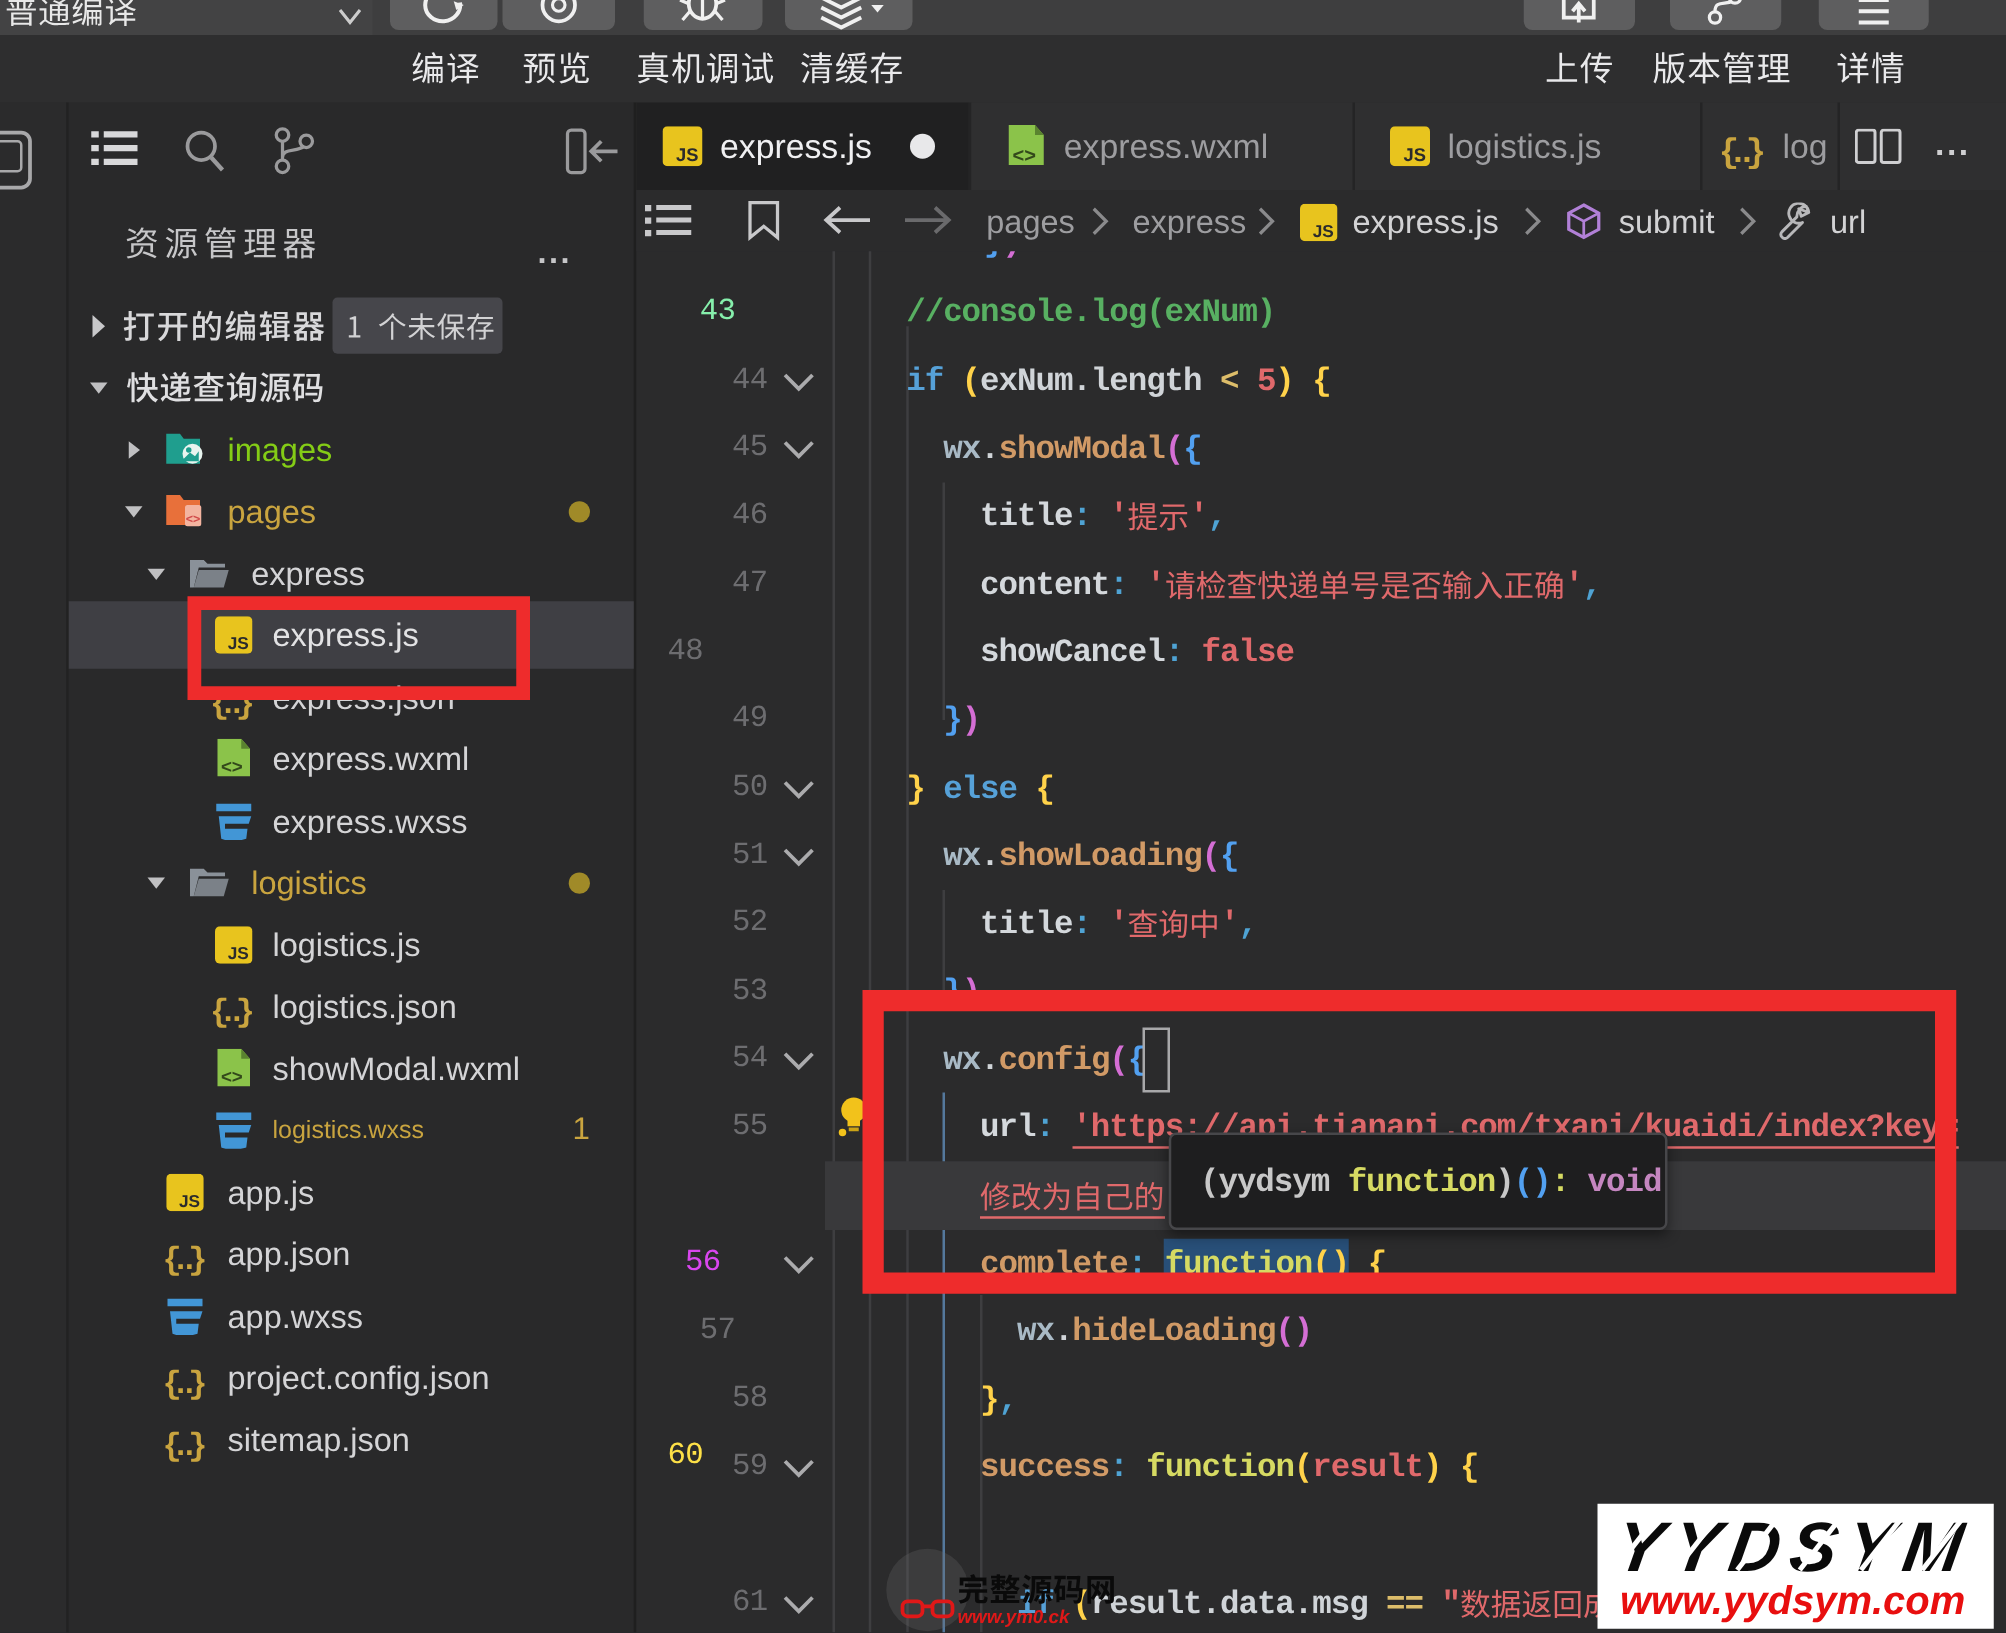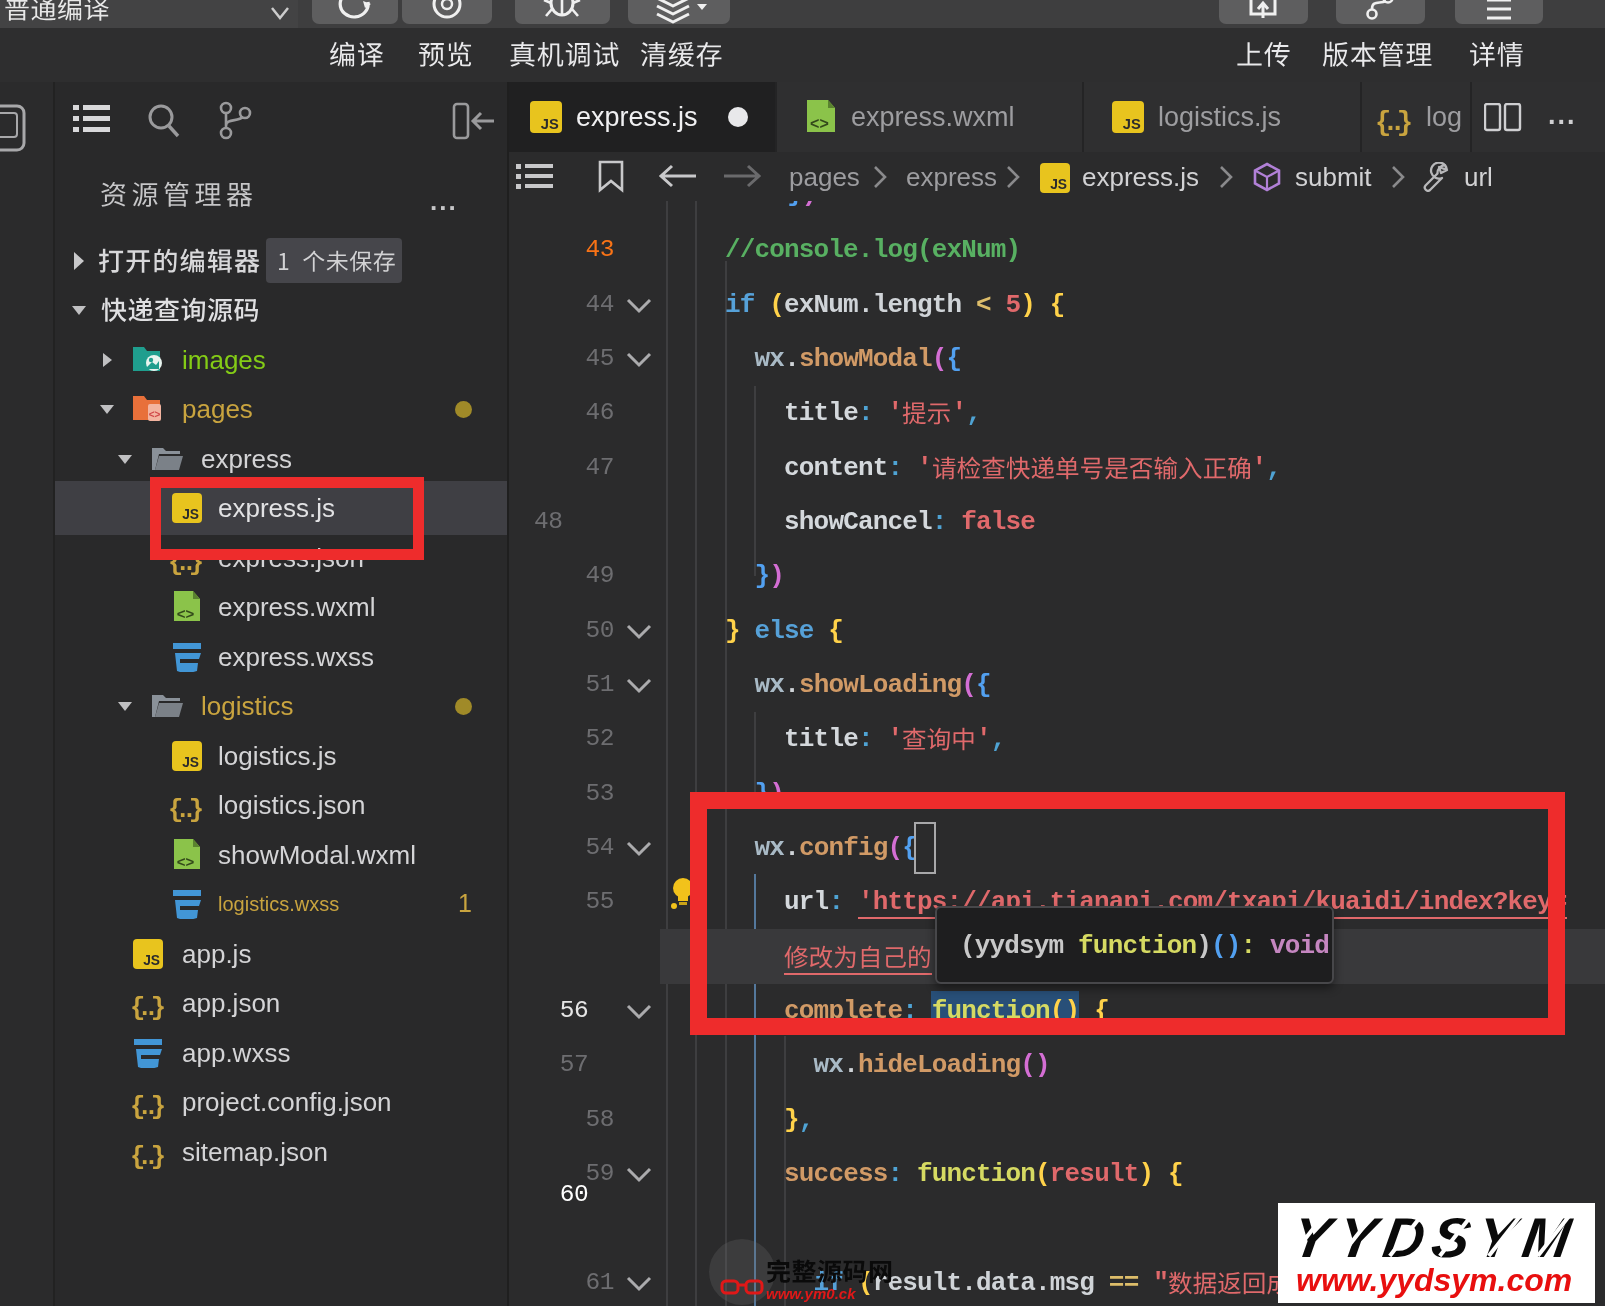--- a/index.html
+++ b/index.html
@@ -361,38 +361,38 @@
 <div class="s" style="position:absolute;left:1464px;top:160px;width:200px;height:34px;line-height:34px;color:#d2d2d4;font-size:26px">url</div>
 <div style="position:absolute;left:666px;top:201px;width:1.5px;height:1105px;background:#3e3e40"></div>
 <div style="position:absolute;left:695px;top:201px;width:1.5px;height:1105px;background:#3e3e40"></div>
 <div style="position:absolute;left:725px;top:261px;width:1.5px;height:1045px;background:#3e3e40"></div>
 <div style="position:absolute;left:754px;top:874px;width:2px;height:432px;background:#54789c"></div>
 <div style="position:absolute;left:784px;top:1036px;width:1.5px;height:270px;background:#3e3e40"></div>
 <div style="position:absolute;left:754px;top:386px;width:1.5px;height:190px;background:#3e3e40"></div>
 <div style="position:absolute;left:754px;top:712px;width:1.5px;height:80px;background:#3e3e40"></div>
 <div style="position:absolute;left:660px;top:929px;width:945px;height:55px;background:#39393b"></div>
 <div style="position:absolute;left:931px;top:990.9px;width:147.6px;height:40px;background:#284f78"></div>
-<div class="g" style="position:absolute;left:534px;top:233.3px;width:80px;height:34px;line-height:34px;text-align:right;color:#f97316">43</div>
+<div class="g" style="position:absolute;left:534px;top:233.3px;width:80px;height:34px;line-height:34px;text-align:center;color:#86efac">43</div>
 <div class="g" style="position:absolute;left:534px;top:287.6px;width:80px;height:34px;line-height:34px;text-align:right;color:#6d6d70">44</div>
 <div class="g" style="position:absolute;left:534px;top:342.0px;width:80px;height:34px;line-height:34px;text-align:right;color:#6d6d70">45</div>
 <div class="g" style="position:absolute;left:534px;top:396.3px;width:80px;height:34px;line-height:34px;text-align:right;color:#6d6d70">46</div>
 <div class="g" style="position:absolute;left:534px;top:450.6px;width:80px;height:34px;line-height:34px;text-align:right;color:#6d6d70">47</div>
 <div class="g" style="position:absolute;left:534px;top:505.0px;width:80px;height:34px;line-height:34px;text-align:left;color:#6d6d70">48</div>
 <div class="g" style="position:absolute;left:534px;top:559.3px;width:80px;height:34px;line-height:34px;text-align:right;color:#6d6d70">49</div>
 <div class="g" style="position:absolute;left:534px;top:613.6px;width:80px;height:34px;line-height:34px;text-align:right;color:#6d6d70">50</div>
 <div class="g" style="position:absolute;left:534px;top:667.9px;width:80px;height:34px;line-height:34px;text-align:right;color:#6d6d70">51</div>
 <div class="g" style="position:absolute;left:534px;top:722.3px;width:80px;height:34px;line-height:34px;text-align:right;color:#6d6d70">52</div>
 <div class="g" style="position:absolute;left:534px;top:776.6px;width:80px;height:34px;line-height:34px;text-align:right;color:#6d6d70">53</div>
 <div class="g" style="position:absolute;left:534px;top:830.9px;width:80px;height:34px;line-height:34px;text-align:right;color:#6d6d70">54</div>
 <div class="g" style="position:absolute;left:534px;top:885.3px;width:80px;height:34px;line-height:34px;text-align:right;color:#6d6d70">55</div>
-<div class="g" style="position:absolute;left:534px;top:993.9px;width:80px;height:34px;line-height:34px;text-align:center;color:#e5e5e5">56</div>
+<div class="g" style="position:absolute;left:548px;top:993.9px;width:80px;height:34px;line-height:34px;text-align:left;color:#d946ef">56</div>
 <div class="g" style="position:absolute;left:534px;top:1048.2px;width:80px;height:34px;line-height:34px;text-align:center;color:#6d6d70">57</div>
 <div class="g" style="position:absolute;left:534px;top:1102.6px;width:80px;height:34px;line-height:34px;text-align:right;color:#6d6d70">58</div>
 <div class="g" style="position:absolute;left:534px;top:1156.9px;width:80px;height:34px;line-height:34px;text-align:right;color:#6d6d70">59</div>
-<div class="g" style="position:absolute;left:534px;top:1178px;width:80px;height:34px;line-height:34px;text-align:center;color:#ffffff">60</div>
+<div class="g" style="position:absolute;left:534px;top:1148px;width:80px;height:34px;line-height:34px;text-align:left;color:#fde047">60</div>
 <div class="g" style="position:absolute;left:534px;top:1265.6px;width:80px;height:34px;line-height:34px;text-align:right;color:#6d6d70">61</div>
 <svg style="position:absolute;left:624px;top:295.63px;" width="30" height="20" viewBox="0 0 30 20">
     <path d="M4 4 L15 15 L26 4" stroke="#ababad" stroke-width="3" fill="none"></path>
   </svg>
 <svg style="position:absolute;left:624px;top:349.96000000000004px;" width="30" height="20" viewBox="0 0 30 20">
     <path d="M4 4 L15 15 L26 4" stroke="#ababad" stroke-width="3" fill="none"></path>
   </svg>
 <svg style="position:absolute;left:624px;top:621.61px;" width="30" height="20" viewBox="0 0 30 20">
     <path d="M4 4 L15 15 L26 4" stroke="#ababad" stroke-width="3" fill="none"></path>
   </svg>

